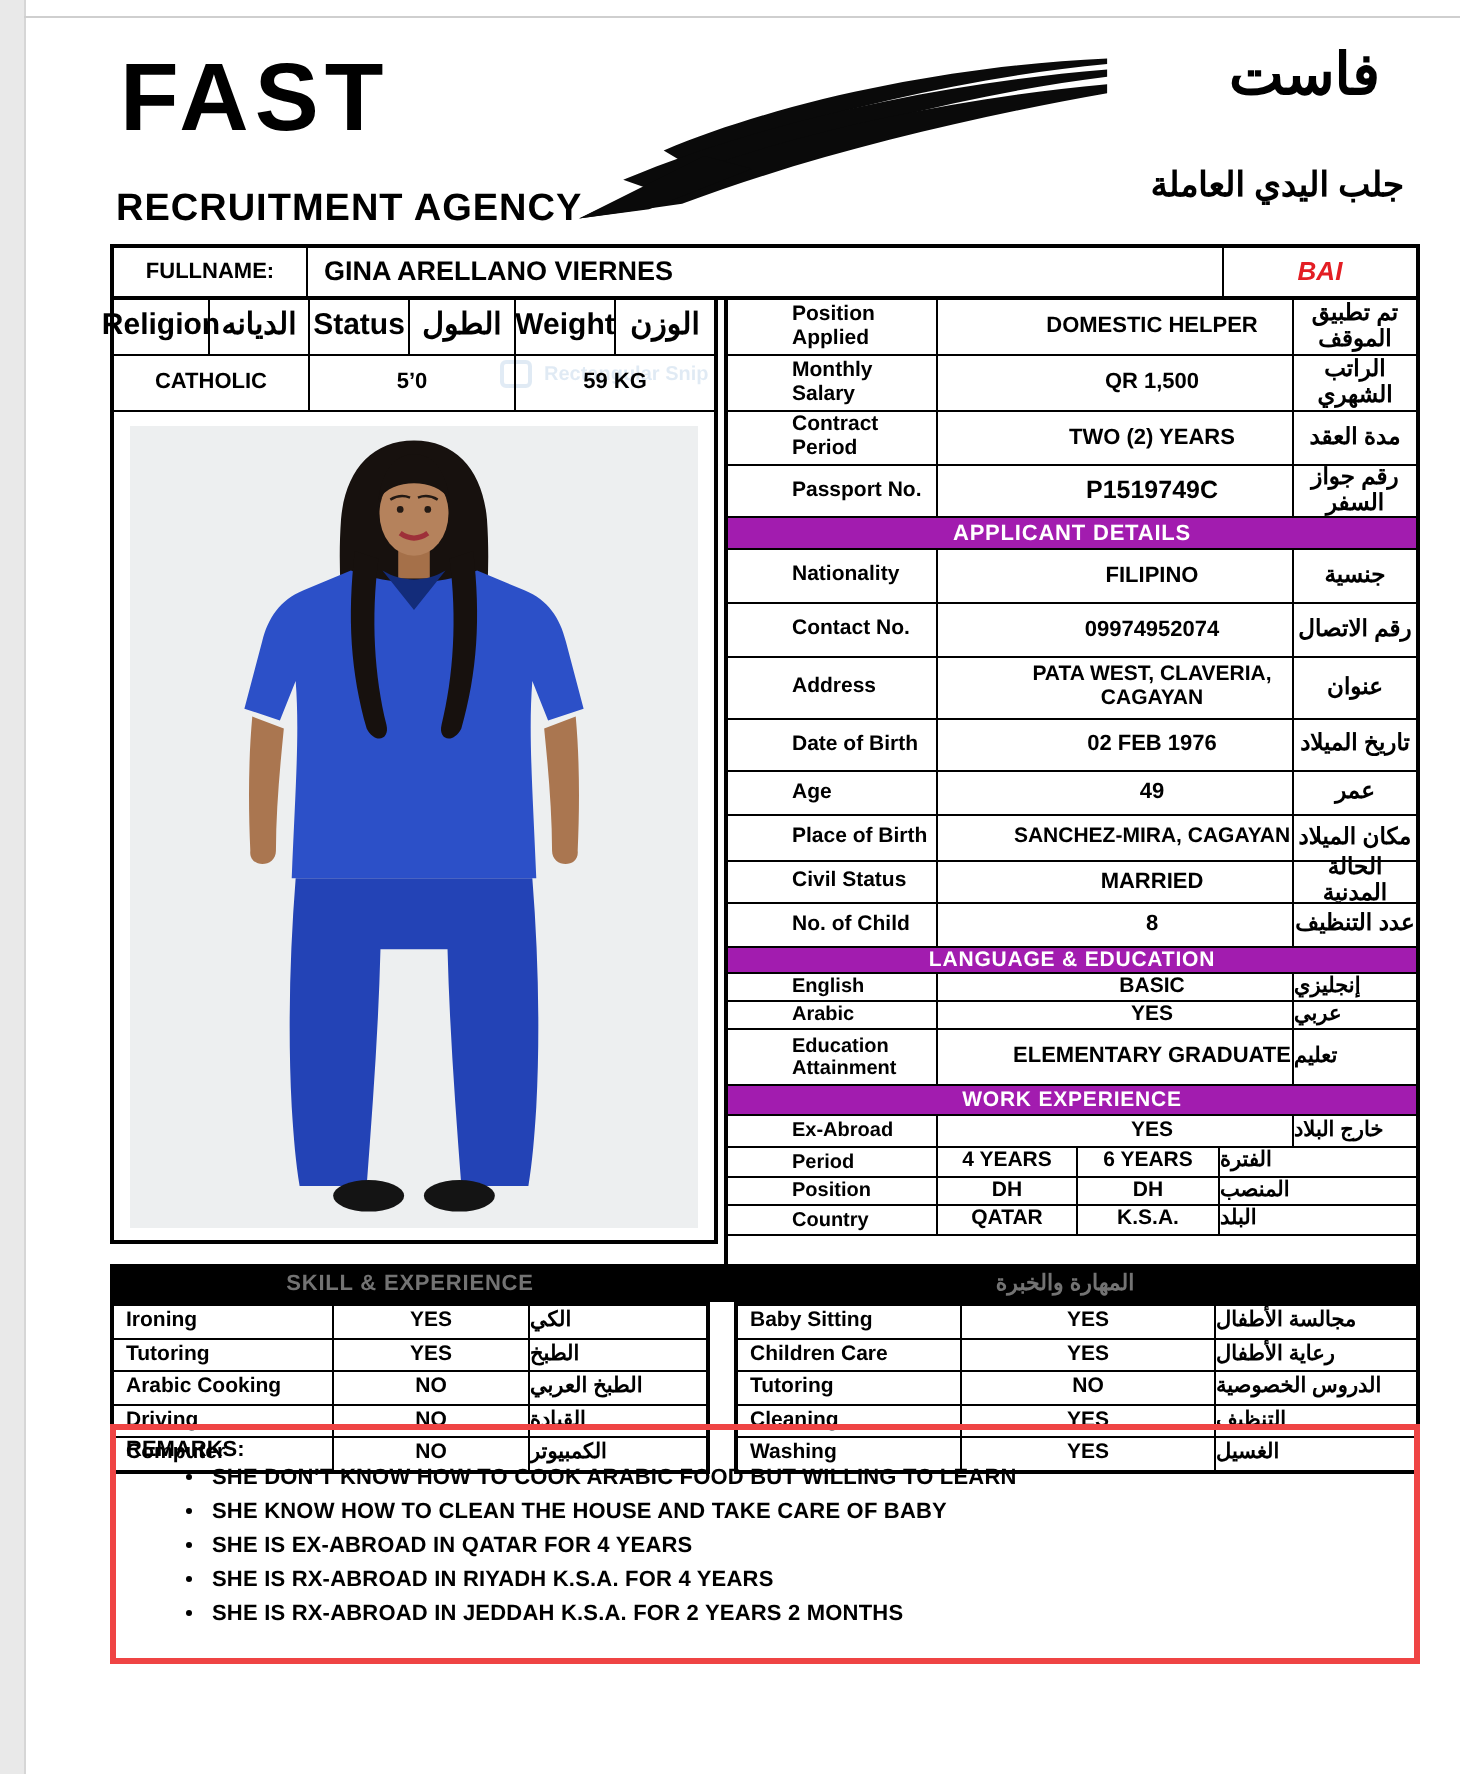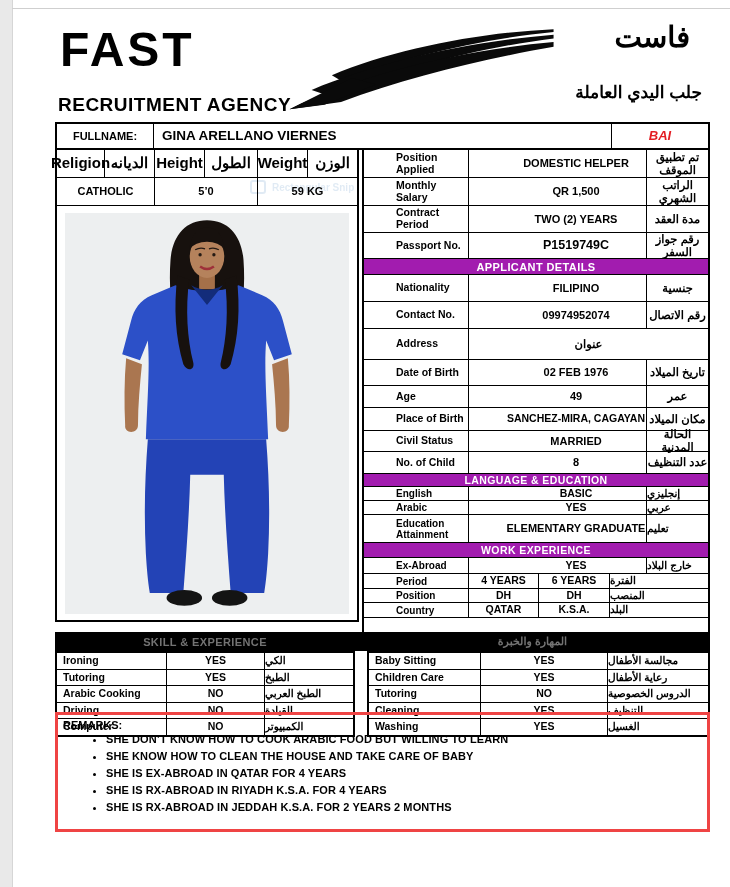--- a/index.html
+++ b/index.html
@@ -111,21 +111,21 @@
   <div class="abs toprow">
     <div class="cell fullname-label br">FULLNAME:</div>
     <div class="cell fullname-value br">GINA ARELLANO VIERNES</div>
     <div class="cell code-badge">BAI</div>
   </div>
 
   <div class="abs leftblock">
     <div class="row biohead">
       <div class="cell br" style="width:48px">Religion</div>
       <div class="cell br" style="width:50px;direction:rtl">الديانه</div>
-      <div class="cell br" style="width:50px">Height</div>
+      <div class="cell br" style="width:50px">Status</div>
       <div class="cell br" style="width:53px;direction:rtl">الطول</div>
       <div class="cell br" style="width:50px">Weight</div>
       <div class="cell" style="flex:1;direction:rtl">الوزن</div>
     </div>
     <div class="row bioval">
       <div class="cell br" style="width:98px">CATHOLIC</div>
       <div class="cell br" style="width:103px">5’0</div>
       <div class="cell" style="flex:1">59 KG</div>
     </div>
     <div class="photocell">
@@ -193,20 +193,21 @@
       <div class="cell rv br">FILIPINO</div>
       <div class="cell ra">جنسية</div>
     </div>
     <div class="row h27">
       <div class="cell lft rl br">Contact No.</div>
       <div class="cell rv br">09974952074</div>
       <div class="cell ra">رقم الاتصال</div>
     </div>
     <div class="row h31">
       <div class="cell lft rl br">Address</div>
+      <div class="cell rv br" style="font-size:10.5px">PATA WEST, CLAVERIA, CAGAYAN</div>
       <div class="cell ra">عنوان</div>
     </div>
     <div class="row h26">
       <div class="cell lft rl br">Date of Birth</div>
       <div class="cell rv br">02 FEB 1976</div>
       <div class="cell ra">تاريخ الميلاد</div>
     </div>
     <div class="row h22">
       <div class="cell lft rl br">Age</div>
       <div class="cell rv br">49</div>

